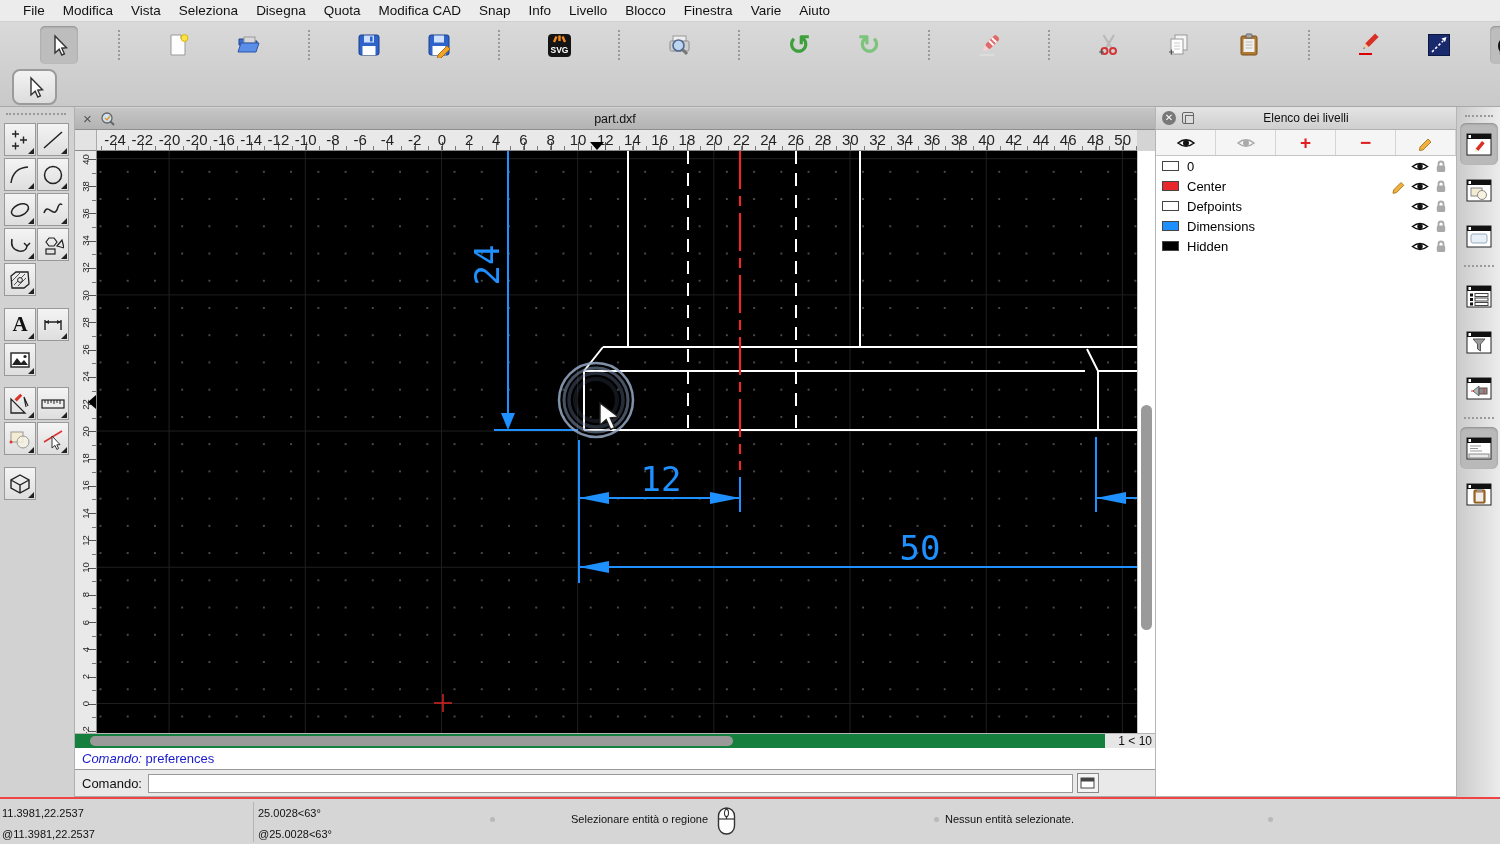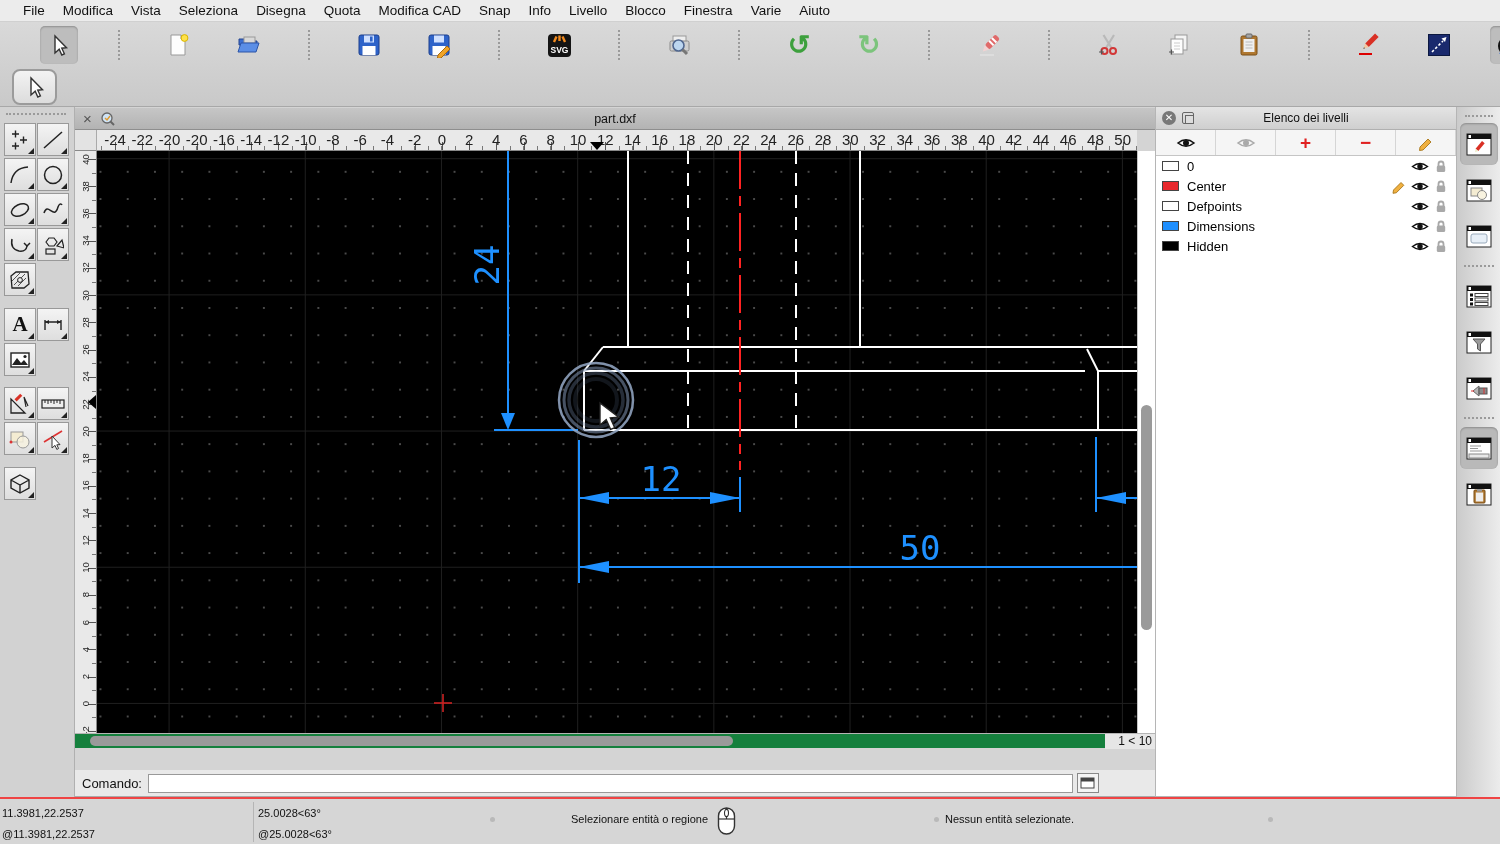--- a/index.html
+++ b/index.html
@@ -624,20 +624,24 @@
   </div>
 
   <div class="vscroll">
       <div class="vthumb"></div>
     </div>
   <div class="hscroll">
     <div class="hthumb"></div>
     <div class="zoomcell">1 &lt; 10</div>
   </div>
 
+  <div class="cmd-history">
+    <span class="lab">Comando:</span>
+    <span> <span>preferences</span></span>
+  </div>
   <div class="cmd-input-row">
     <label>Comando:</label>
     <input type="text" value="" style="">
     <div class="cmd-detach">
       <svg width="15" height="12">
           <rect x="1" y="1" width="13" height="10" fill="#fff" stroke="#444"></rect>
           <rect x="1" y="1" width="13" height="3.5" fill="#444"></rect>
         </svg>
     </div>
   </div>

